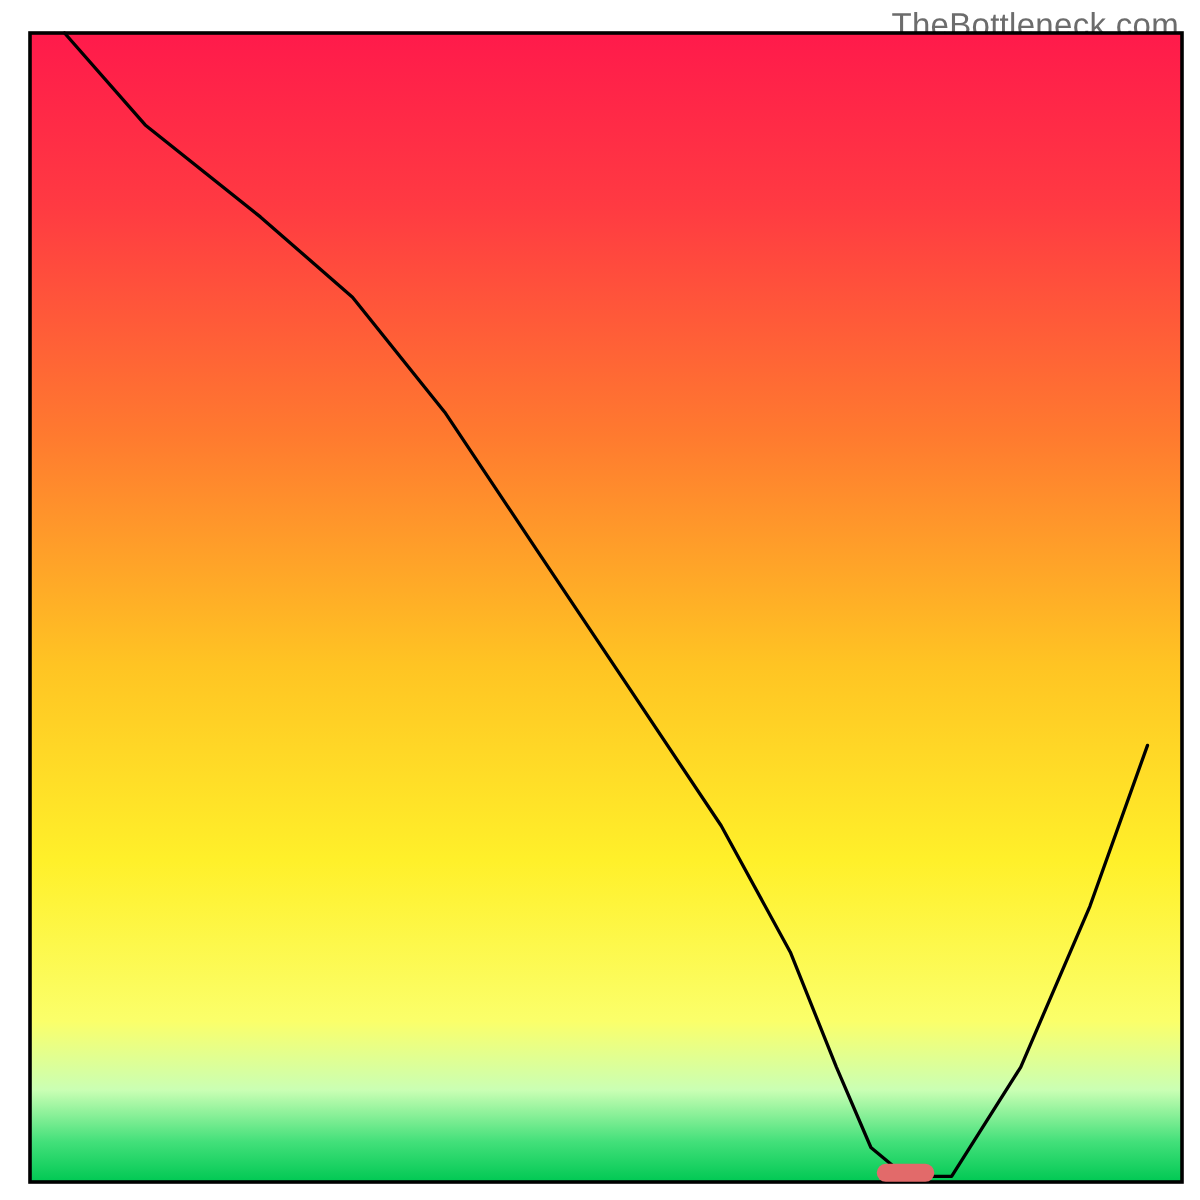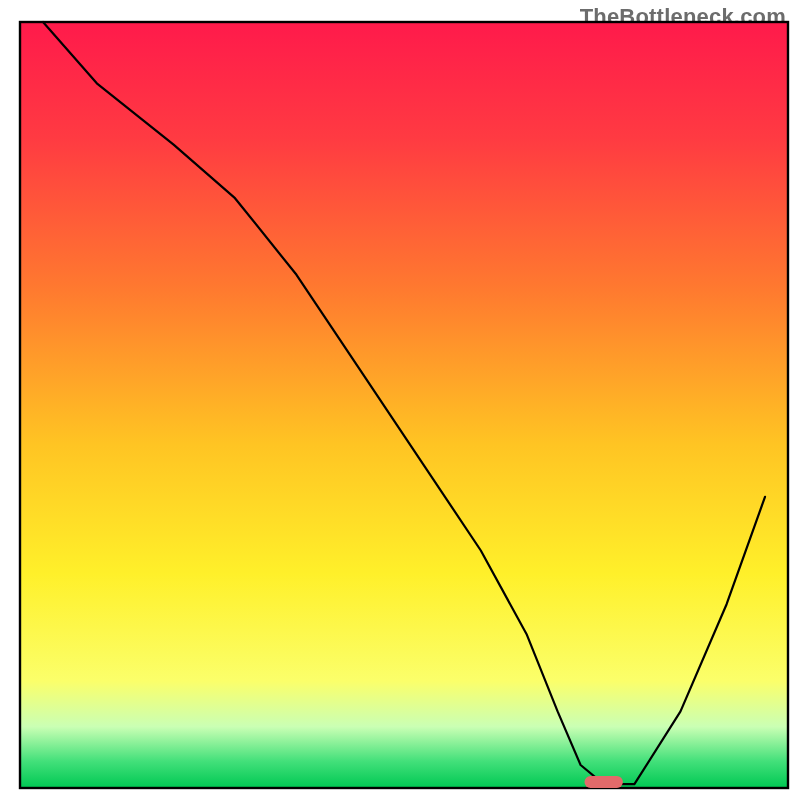--- a/index.html
+++ b/index.html
@@ -13,21 +13,21 @@
   .stage {
     position: relative;
     width: 800px;
     height: 800px;
   }
   .watermark {
     position: absolute;
     top: 4px;
     right: 14px;
     font-size: 22px;
-    font-weight: 700;
+    font-weight: 400;
     color: #6c6c6c;
     letter-spacing: 0.2px;
   }
   svg.plot {
     position: absolute;
     left: 0;
     top: 0;
   }
 </style>
 </head>

